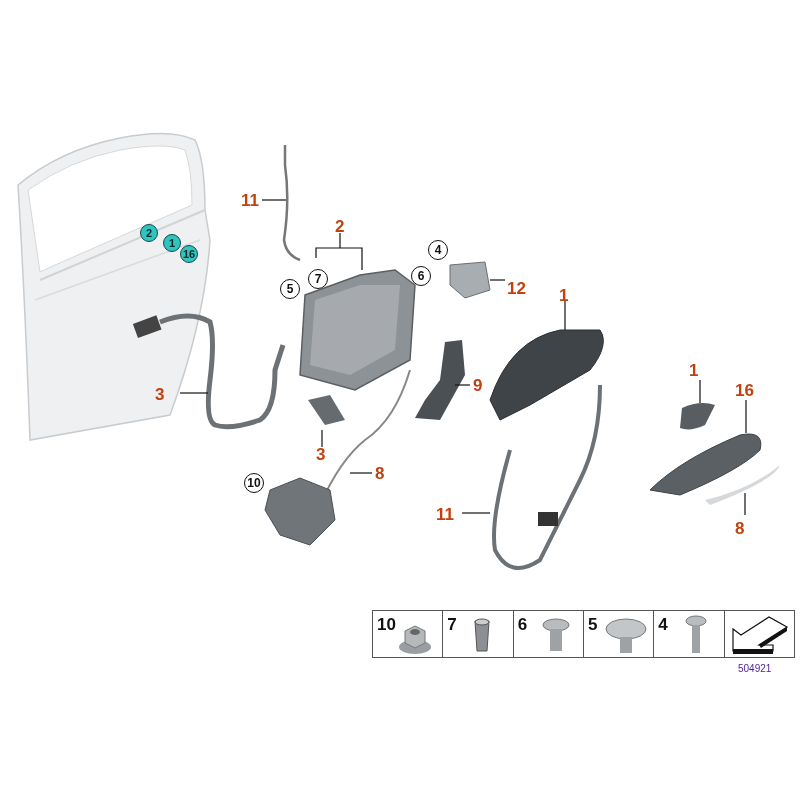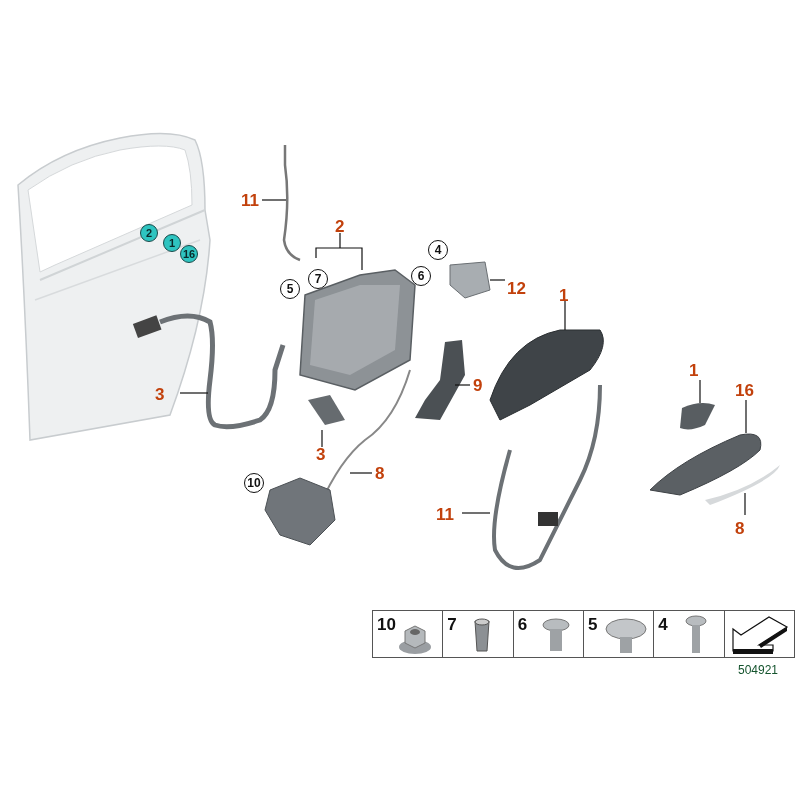--- a/index.html
+++ b/index.html
@@ -8,21 +8,21 @@
   .lbl{position:absolute;font-weight:bold;font-size:17px;color:#c2410c;line-height:1;}
   .circ{position:absolute;width:20px;height:20px;border:1.5px solid #111;border-radius:50%;background:#fff;
         font-weight:bold;font-size:12px;color:#111;display:flex;align-items:center;justify-content:center;box-sizing:border-box;}
   .teal{position:absolute;width:18px;height:18px;border:1.5px solid #1a4a4a;border-radius:50%;background:#2ec4c0;
         font-weight:bold;font-size:11px;color:#0a2a2a;display:flex;align-items:center;justify-content:center;box-sizing:border-box;}
   #legend{position:absolute;left:372px;top:610px;width:423px;height:48px;border:1px solid #555;display:flex;box-sizing:border-box;}
   .cell{flex:1;border-right:1px solid #555;position:relative;}
   .cell:last-child{border-right:none;}
   .cell .num{position:absolute;left:4px;top:4px;font-weight:bold;font-size:17px;color:#111;}
   .cell svg{position:absolute;left:0;top:0;}
-  #refno{position:absolute;left:738px;top:663px;font-size:12px;color:#14532d;}
+  #refno{position:absolute;left:738px;top:663px;font-size:10px;color:#4c1d95;}
 </style>
 </head>
 <body>
 
 <div id="diagram">
   <svg width="800" height="800" style="position:absolute;left:0;top:0">
 
     <g>
       <path d="M18,185 Q60,150 120,138 Q170,128 195,140 Q205,160 205,210 L210,240 Q205,320 170,415 L30,440 Q25,300 18,185 Z" fill="#eef0f1" stroke="#c8cccf" stroke-width="1.5"></path>
       <path d="M28,190 Q70,160 120,150 Q165,142 185,150 Q192,170 192,205 L55,265 L40,272 Z" fill="#fff" stroke="#d5d8da" stroke-width="1"></path>

